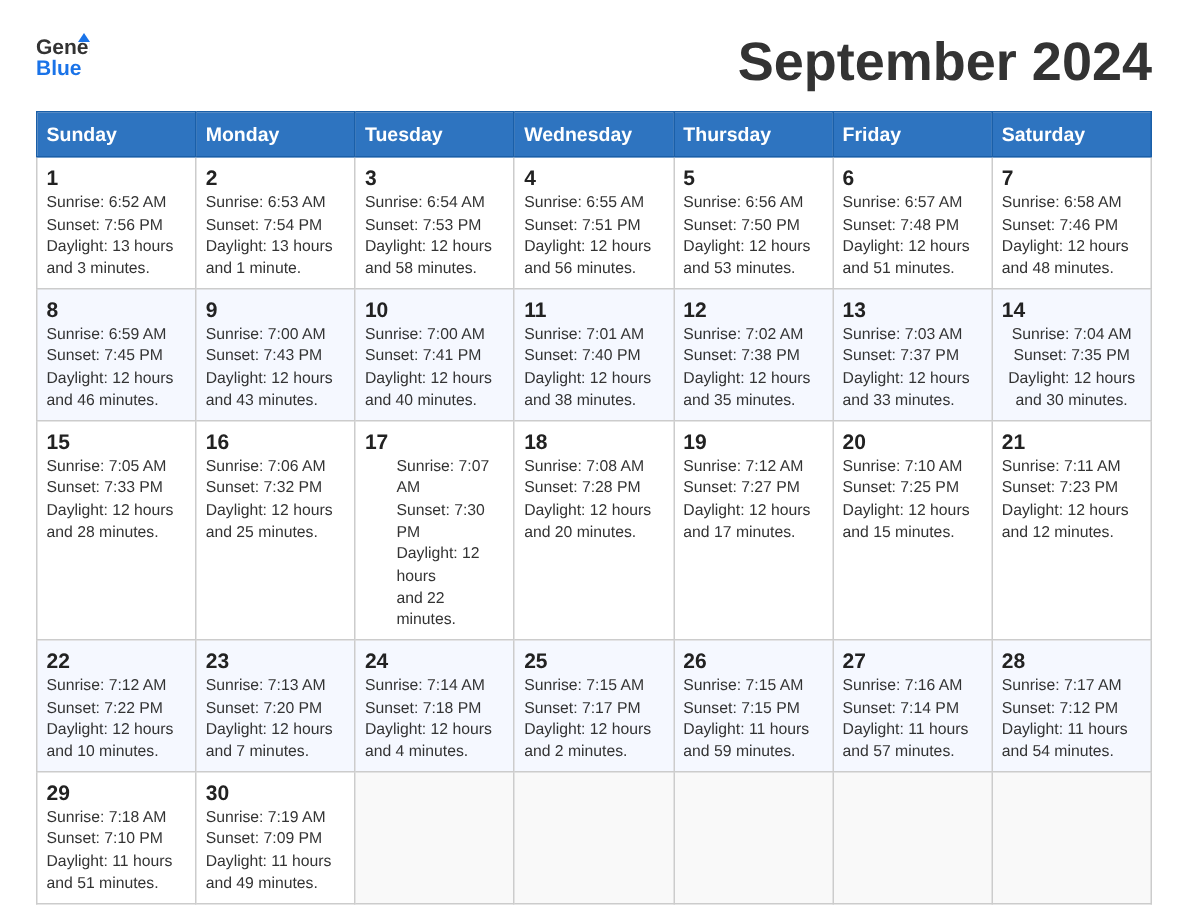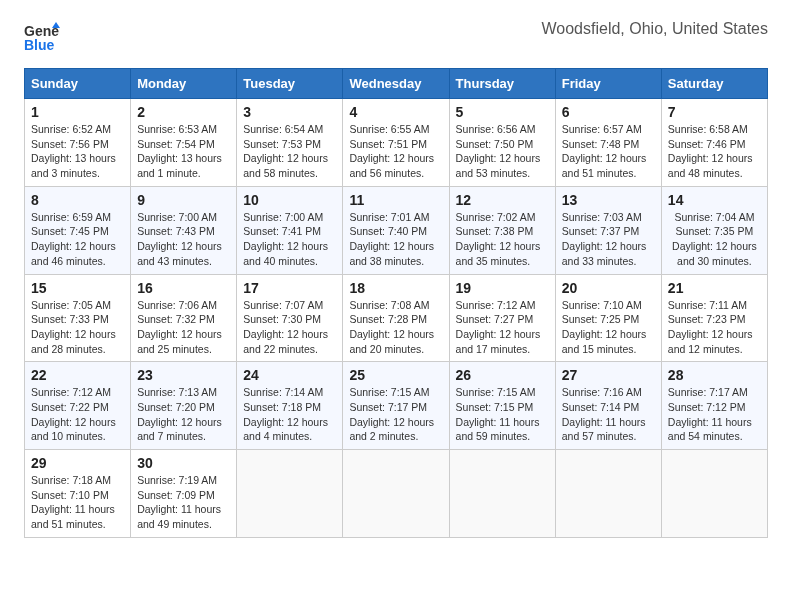--- a/index.html
+++ b/index.html
@@ -85,21 +85,21 @@
 
 <div class="header-area">
   <div class="logo">
     <svg class="logo-icon" viewBox="0 0 36 36">
       <text x="0" y="16" font-size="14" font-weight="bold" fill="#333">General</text>
       <text x="0" y="30" font-size="14" font-weight="bold" fill="#1a73e8">Blue</text>
       <polygon points="28,8 36,8 32,2" fill="#1a73e8"></polygon>
     </svg>
   </div>
   <div class="title-area">
-    <div class="location-title">Woodsfield, Ohio, United States</div>
+    <div class="month-title">September 2024</div>
   </div>
 </div>
 
 <table class="calendar-table">
   <thead>
     <tr id="header-row">
     <th>Sunday</th>
         <th>Monday</th>
         <th>Tuesday</th>
         <th>Wednesday</th>
@@ -221,21 +221,21 @@
         </td>
         <td>
           <span class="day-number">16</span>
           <div class="day-info" style="white-space: pre-line;">Sunrise: 7:06 AM
 Sunset: 7:32 PM
 Daylight: 12 hours
 and 25 minutes.</div>
         </td>
         <td>
           <span class="day-number">17</span>
-          <div class="day-info" style="white-space: pre-line;">Sunrise: 7:07 AM
+          <div class="day-info" style="white-space: pre-line; margin-left: 21px;">Sunrise: 7:07 AM
 Sunset: 7:30 PM
 Daylight: 12 hours
 and 22 minutes.</div>
         </td>
         <td>
           <span class="day-number">18</span>
           <div class="day-info" style="white-space: pre-line;">Sunrise: 7:08 AM
 Sunset: 7:28 PM
 Daylight: 12 hours
 and 20 minutes.</div>

